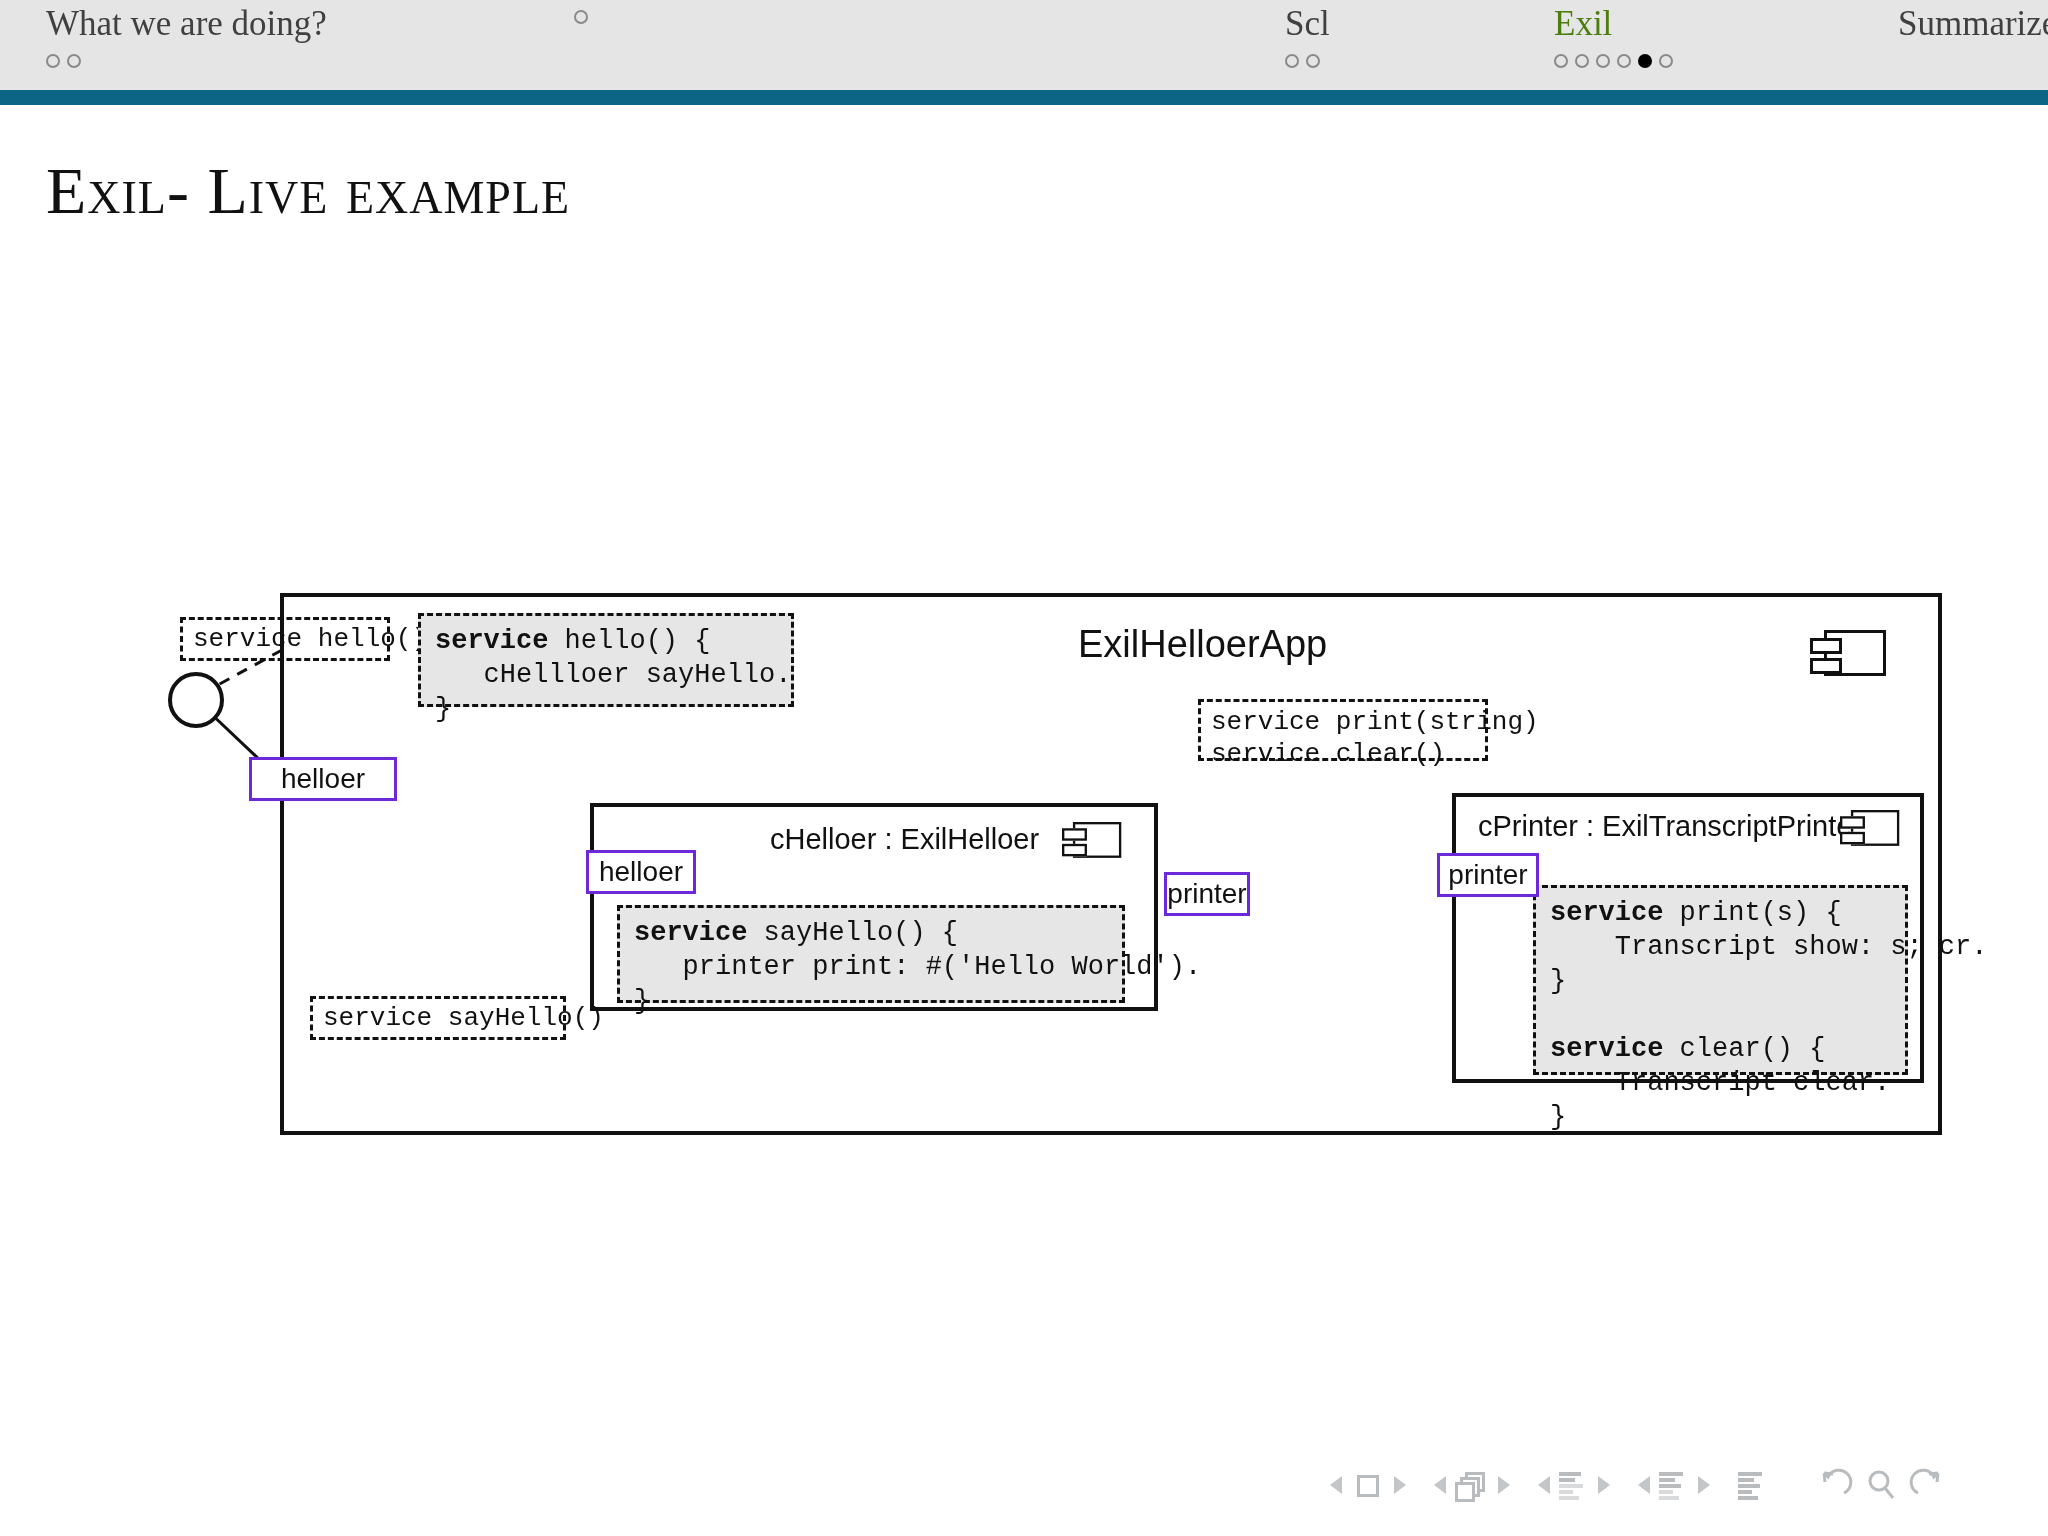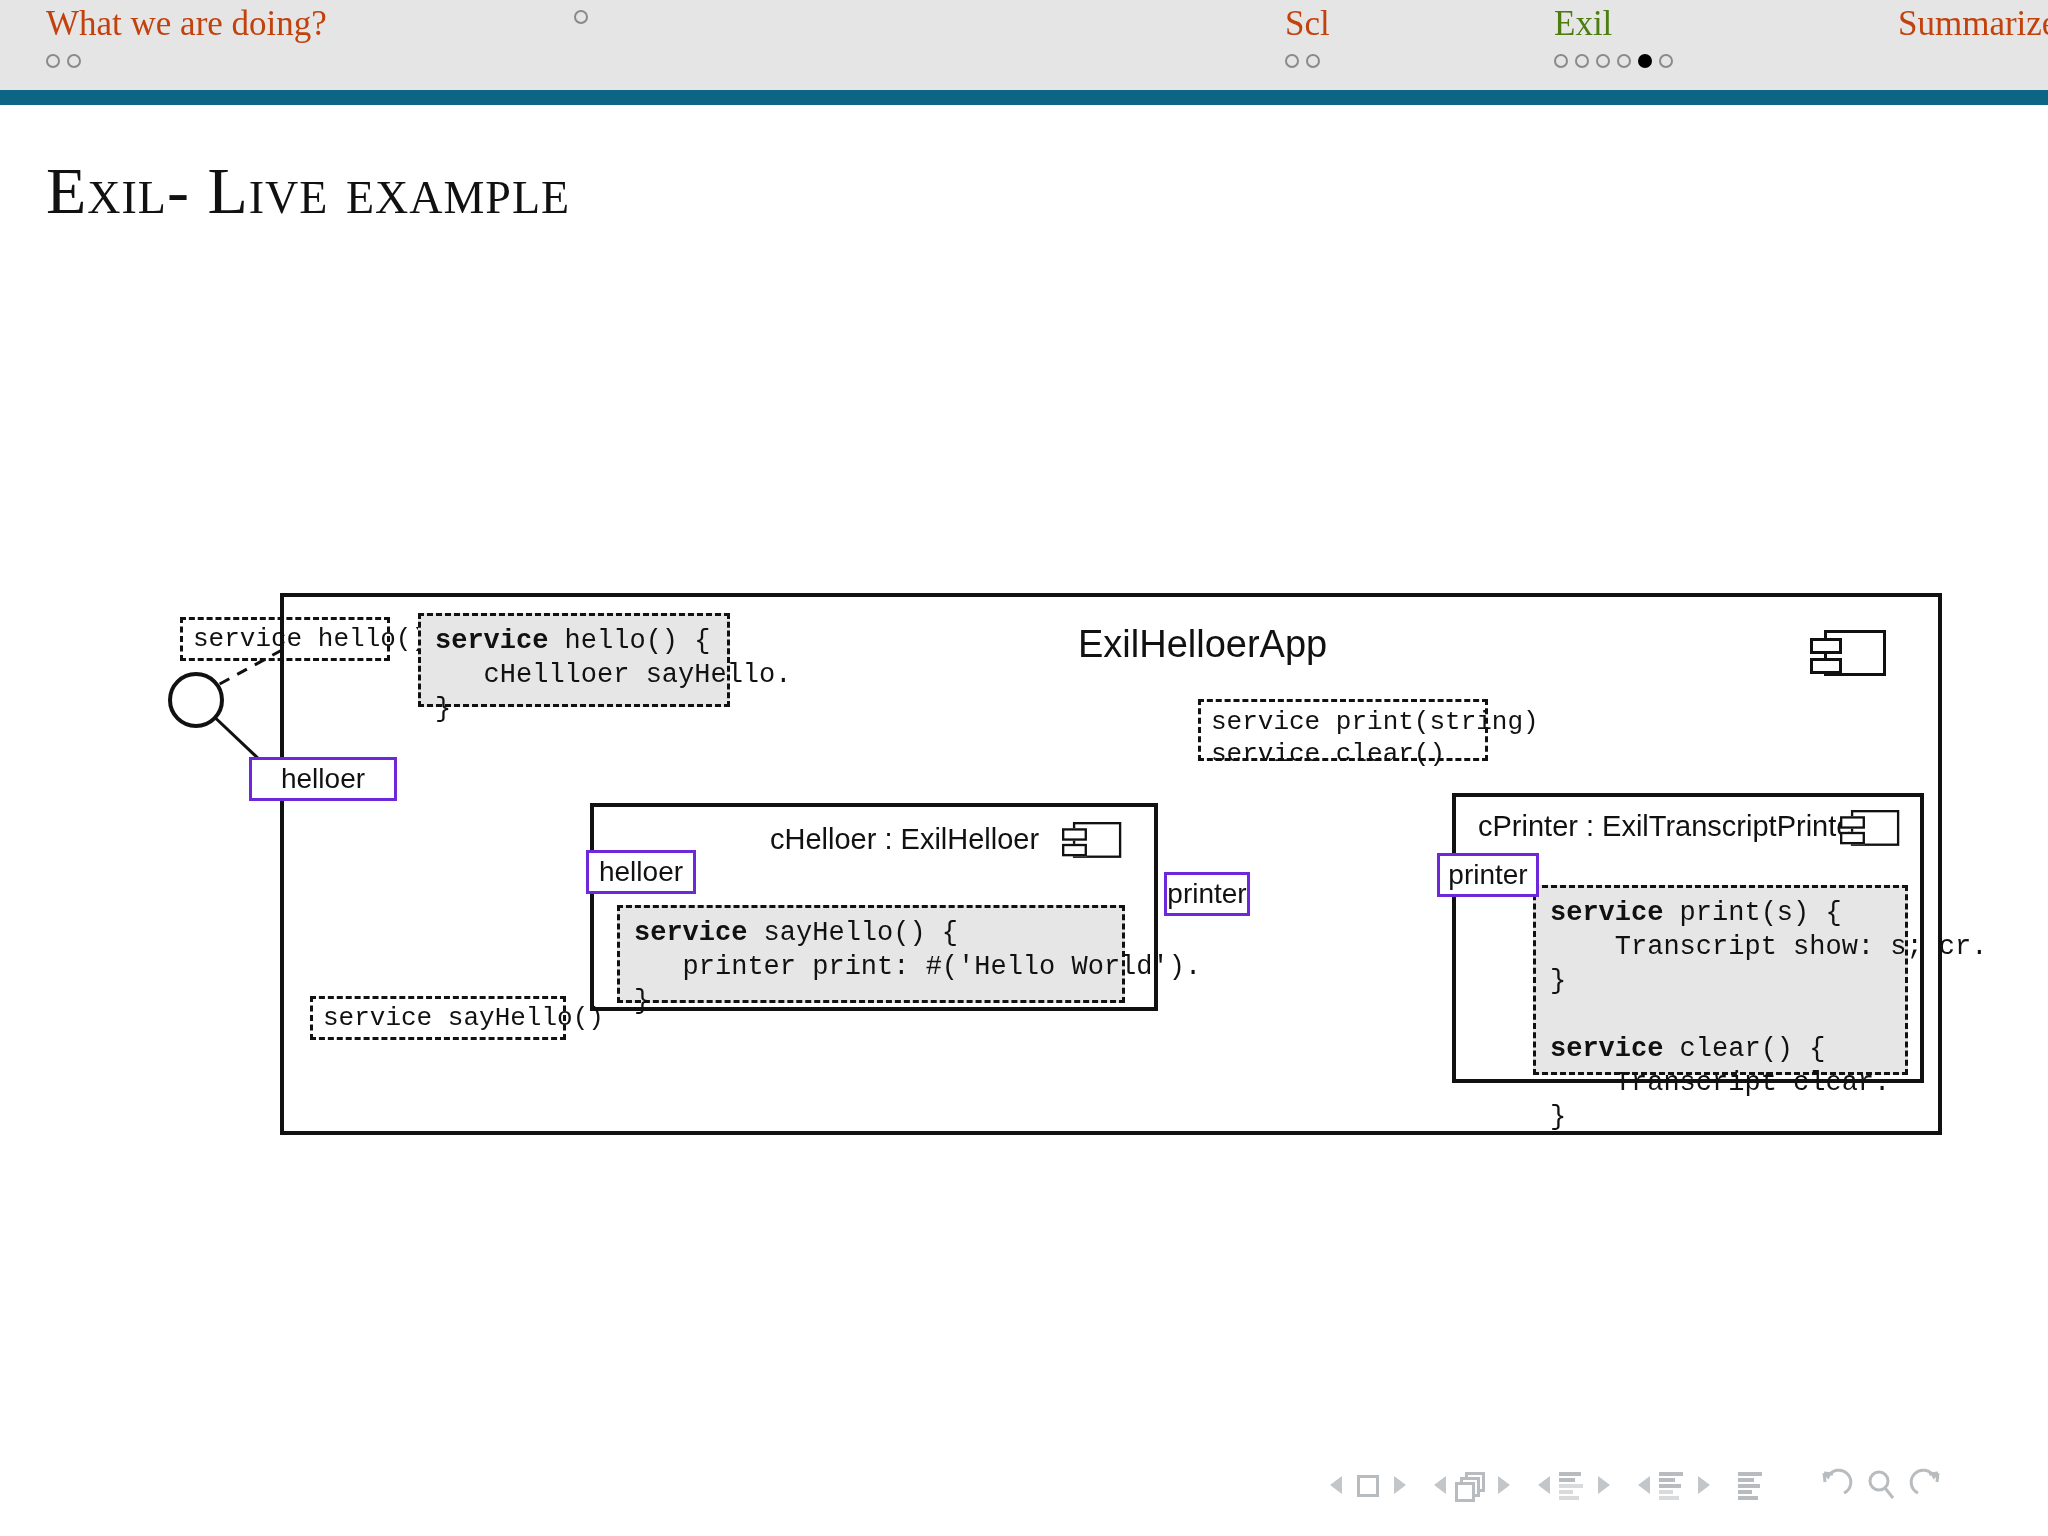--- a/index.html
+++ b/index.html
@@ -27,21 +27,21 @@
   }
   .navsec {
     position: absolute;
     top: 2px;
     text-align: left;
   }
   .navsec .navlabel {
     font-family: "Liberation Serif", serif;
     font-size: 35px;
     line-height: 44px;
-    color: #c2410c;
+    color: #404040;
     white-space: nowrap;
   }
   .navsec.current .navlabel { color: #4d7c0f; }
   .navdots {
     margin-top: 2px;
     height: 26px;
     display: flex;
     align-items: center;
     gap: 7px;
   }
@@ -301,21 +301,21 @@
   <div class="port" style="left:209px; top:757px; width:148px; height:44px;">helloer</div>
 
   <div class="port" style="left:546px; top:850px; width:110px; height:44px;">helloer</div>
 
   <div class="port" style="left:1124px; top:872px; width:86px; height:44px;">printer</div>
 
   <div class="port" style="left:1397px; top:853px; width:102px; height:44px;">printer</div>
 
   <div class="note" style="left:180px; top:617px; width:210px; height:44px; display:flex; align-items:center;">service hello()</div>
 
-  <div class="note code" style="left:418px; top:613px; width:312px; height:94px;"><span class="kw">service</span> hello() {
+  <div class="note code" style="left:418px; top:613px; width:376px; height:94px;"><span class="kw">service</span> hello() {
    cHellloer sayHello.
 }</div>
 
   <div class="note" style="left:310px; top:996px; width:256px; height:44px; display:flex; align-items:center;">service sayHello()</div>
 
   <div class="note code" style="left:617px; top:905px; width:508px; height:98px;"><span class="kw">service</span> sayHello() {
    printer print: #('Hello World').
 }</div>
 
   <div class="note" style="left:1198px; top:699px; width:290px; height:62px;">service print(string)

